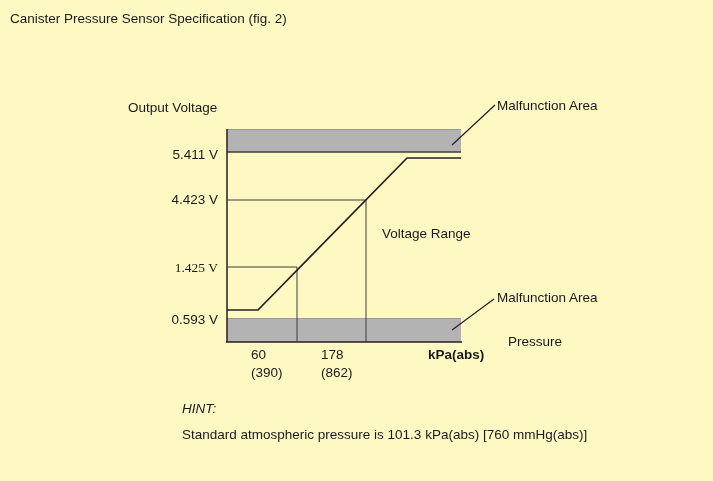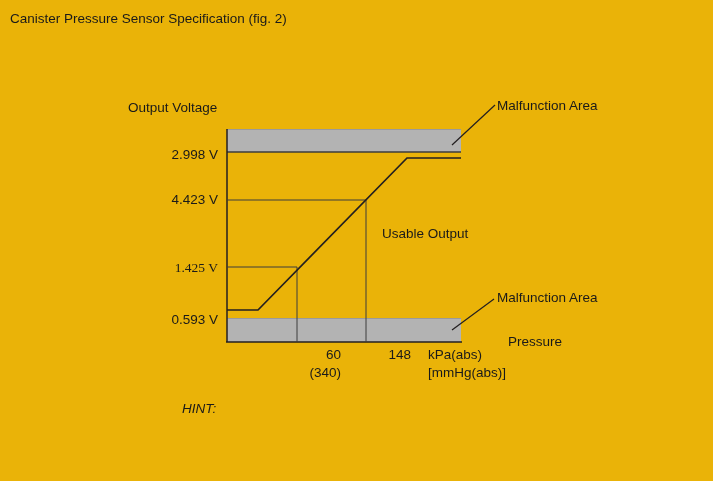--- a/index.html
+++ b/index.html
@@ -1,37 +1,37 @@
 <!DOCTYPE html>
 <html><head>
 <meta charset="utf-8">
 <style>
   html, body { margin: 0; padding: 0; background: #ffffff; }
   .page {
     position: relative;
     width: 713px;
     height: 481px;
-    background: #eab308;
+    background: #fef9c3;
     font-family: "Liberation Sans", sans-serif;
     color: #1a1a1a;
     overflow: hidden;
   }
   .abs { position: absolute; }
   .txt { font-size: 13.5px; line-height: 16px; white-space: nowrap; }
   .fig-title   { left: 10px;  top: 11px; }
   .y-title     { left: 128px; top: 100px; }
   .ytick { left: 118px; width: 100px; text-align: right; }
   .yt0 { top: 147px; }
   .yt1 { top: 192px; text-align: right; }
   .yt2 { top: 260px; font-family: Liberation Serif, serif; }
   .yt3 { top: 312px; }
-  .xtick { top: 346px; text-align: right; line-height: 18px; white-space: nowrap; }
+  .xtick { top: 346px; text-align: left; line-height: 18px; white-space: nowrap; }
   .xt0 { left: 251px; width: 90px; }
   .xt1 { left: 321px; width: 90px; }
-  .xt2 { left: 428px; width: 140px; text-align: left; }
+  .xt2 { left: 428px; width: 140px; text-align: left; font-weight: bold; }
   .malf-top    { left: 497px; top: 98px; }
   .malf-bottom { left: 497px; top: 290px; }
   .usable      { left: 382px; top: 226px; }
   .x-title     { left: 508px; top: 334px; text-align: right; }
   .hint-head   { left: 182px; top: 401px; font-style: italic; }
   .hint-text   { left: 182px; top: 427px; }
   svg.chart { position: absolute; left: 0; top: 0; }
 </style>
 </head>
 <body>
@@ -60,36 +60,37 @@
 
     <polyline points="227,310 258,310 407,158 461,158" fill="none" stroke="#231f20" stroke-width="1.7"></polyline>
 
     <line x1="452" y1="145" x2="495" y2="105" stroke="#231f20" stroke-width="1.2"></line>
     <line x1="452" y1="330" x2="494" y2="299" stroke="#231f20" stroke-width="1.2"></line>
   </svg>
 
   <div class="abs txt y-title">Output Voltage</div>
   <div class="abs txt x-title">Pressure</div>
 
-  <div class="abs txt ytick yt0">2.998 V</div>
+  <div class="abs txt ytick yt0">5.411 V</div>
   <div class="abs txt ytick yt1">4.423 V</div>
   <div class="abs txt ytick yt2">1.425 V</div>
   <div class="abs txt ytick yt3">0.593 V</div>
 
   <div class="abs txt xtick xt0">
     <div>60</div>
-    <div>(340)</div>
+    <div>(390)</div>
   </div>
   <div class="abs txt xtick xt1">
-    <div>148</div>
+    <div>178</div>
+    <div>(862)</div>
   </div>
   <div class="abs txt xtick xt2">
     <div>kPa(abs)</div>
-    <div>[mmHg(abs)]</div>
   </div>
 
   <div class="abs txt malf-top">Malfunction Area</div>
   <div class="abs txt malf-bottom">Malfunction Area</div>
-  <div class="abs txt usable">Usable Output</div>
+  <div class="abs txt usable">Voltage Range</div>
 
   <div class="abs txt hint-head">HINT:</div>
+  <div class="abs txt hint-text">Standard atmospheric pressure is 101.3 kPa(abs) [760 mmHg(abs)]</div>
 
 </div>
 
 </body></html>

